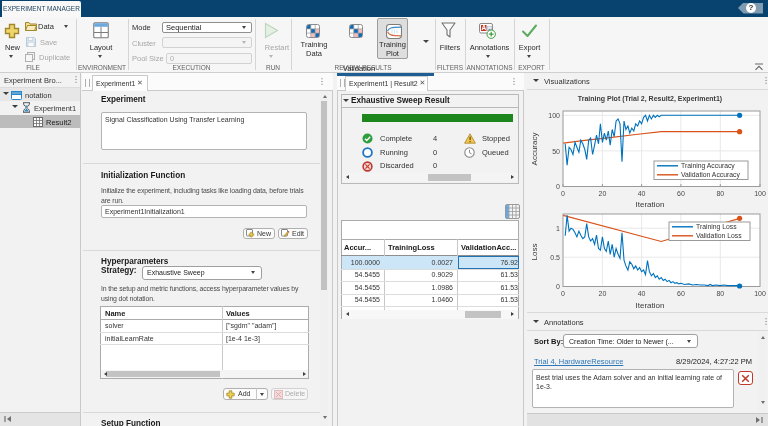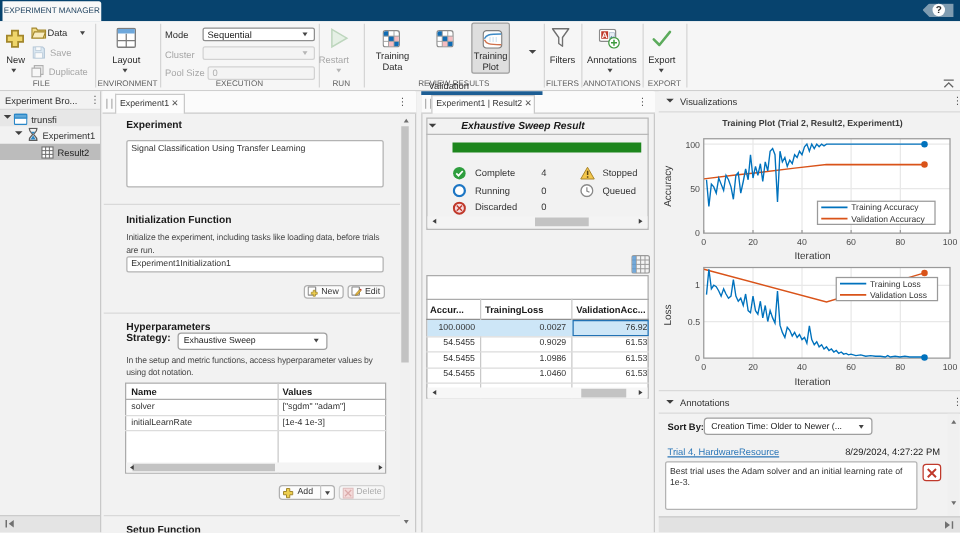--- a/index.html
+++ b/index.html
@@ -75,21 +75,21 @@
 <div class="abs tt" style="left:132px;top:38.5px;color:#a7a7a7;">Cluster</div>
 <div class="abs" style="left:162px;top:37px;width:90px;height:11px;background:#f4f4f4;border:1px solid #d2d2d2;border-radius:2px;box-sizing:border-box;"></div>
 <div class="abs" style="left:242px;top:41px;width:0;height:0;border:2.8px solid transparent;border-top:3.4px solid #b5b5b5;"></div>
 <div class="abs tt" style="left:132px;top:54px;color:#a7a7a7;">Pool Size</div>
 <div class="abs" style="left:166px;top:52.5px;width:86px;height:11px;background:#f4f4f4;border:1px solid #d2d2d2;border-radius:2px;box-sizing:border-box;"></div>
 <div class="abs" style="left:170px;top:54px;font-size:7.5px;color:#b0b0b0;">0</div>
 
 <svg class="ico" style="left:263px;top:22px;opacity:.55;" width="17" height="17" viewBox="0 0 17 17">
     <path d="M2.5 1.5 L14.5 8.5 L2.5 15.5 z" fill="#d8ecd8" stroke="#8fbc8f" stroke-width="1.2"></path>
   </svg>
-<div class="abs tt" style="left:255px;top:43px;width:34px;text-align:left;color:#a7a7a7;">Restart</div>
+<div class="abs tt" style="left:255px;top:43px;width:34px;text-align:right;color:#a7a7a7;">Restart</div>
 <div class="abs" style="left:269px;top:55px;width:0;height:0;border:2.8px solid transparent;border-top:3.4px solid #b5b5b5;"></div>
 
 <svg class="ico" style="left:306px;top:24px;" width="14" height="14" viewBox="0 0 14 14">
     <rect x="0.5" y="0.5" width="13" height="13" rx="2" fill="#fff" stroke="#8a8a8a"></rect>
     <path d="M1 2.5 q0-1.5 1.5-1.5 h2.3 v3.9 h-3.8 z" fill="#0f6cb4"></path>
     <rect x="4.8" y="4.9" width="4.4" height="4.2" fill="#0f6cb4"></rect>
     <rect x="9.2" y="4.9" width="3.8" height="4.2" fill="#f5bcc0"></rect>
     <rect x="4.8" y="9.1" width="4.4" height="3.9" fill="#f5bcc0"></rect>
     <path d="M9.2 9.1 h3.8 v2.4 q0 1.5 -1.5 1.5 h-2.3 z" fill="#0f6cb4"></path>
     <path d="M0.5 4.9 h13 M0.5 9.1 h13 M4.8 0.5 v13 M9.2 0.5 v13" stroke="#9a9a9a" stroke-width=".7" fill="none"></path>
@@ -150,21 +150,21 @@
 <div class="abs" style="left:0;top:73px;width:81px;height:353px;background:#f2f2f2;border-right:1px solid #c9c9c9;box-sizing:border-box;"></div>
 <div class="abs" style="left:4px;top:76px;font-size:7.5px;color:#333;">Experiment Bro...</div>
 <div class="abs" style="left:72px;top:75px;font-size:8px;color:#555;">⋮</div>
 <div class="abs" style="left:0;top:86.5px;width:80px;height:1px;background:#dcdcdc;"></div>
 <div class="abs" style="left:0;top:88px;width:80px;height:13px;background:#e7e7e7;"></div>
 <div class="abs" style="left:3px;top:92px;width:0;height:0;border:3px solid transparent;border-top:3.8px solid #3e3e3e;"></div>
 <svg class="ico" style="left:11px;top:89.5px;" width="11" height="10" viewBox="0 0 11 10">
     <rect x="0.5" y="1.5" width="10" height="8" rx="1" fill="#fff" stroke="#2987c8"></rect>
     <rect x="0.5" y="1.5" width="10" height="3" fill="#5fa8d8" stroke="#2987c8"></rect>
   </svg>
-<div class="abs" style="left:25px;top:91px;font-size:7.5px;color:#333;">trunsfi</div>
+<div class="abs" style="left:25px;top:91px;font-size:7.5px;color:#333;">notation</div>
 <div class="abs" style="left:12px;top:105px;width:0;height:0;border:3px solid transparent;border-top:3.8px solid #3e3e3e;"></div>
 <svg class="ico" style="left:22px;top:102px;" width="9" height="11" viewBox="0 0 9 11">
     <path d="M1 0.7 h7 M1 10.3 h7 M1.5 1 c0 3 2.5 3.5 2.5 4.5 c0 1 -2.5 1.5 -2.5 4.5 M7.5 1 c0 3 -2.5 3.5 -2.5 4.5 c0 1 2.5 1.5 2.5 4.5" fill="none" stroke="#5a5a5a" stroke-width="1"></path>
     <path d="M4.5 6.2 L6.6 9.6 H2.4 z" fill="#2987c8"></path>
     <path d="M3 3.4 h3 L4.5 5.2 z" fill="#2987c8"></path>
   </svg>
 <div class="abs" style="left:34px;top:104px;font-size:7.5px;color:#333;">Experiment1</div>
 <div class="abs" style="left:0;top:115px;width:80px;height:13px;background:#bcbcbc;"></div>
 <svg class="ico" style="left:33px;top:116.5px;" width="10" height="10" viewBox="0 0 10 10">
     <rect x="0.5" y="0.5" width="9" height="9" fill="#fcfcfc" stroke="#6d6d6d"></rect>
@@ -258,21 +258,21 @@
 <div class="abs" style="left:337px;top:73px;width:97px;height:2.5px;background:#1d5e94;"></div>
 <div class="abs" style="left:340px;top:79px;width:3px;height:8px;border-left:1px solid #b0b0b0;border-right:1px solid #b0b0b0;"></div>
 <div class="abs" style="left:345px;top:75.5px;width:83px;height:15px;background:#fdfdfd;border:1px solid #c9c9c9;border-bottom:none;box-sizing:border-box;"></div>
 <div class="abs" style="left:349px;top:79.5px;font-size:7px;color:#333;">Experiment1 | Result2</div>
 <div class="abs" style="left:419.5px;top:79px;font-size:7px;color:#555;">✕</div>
 <div class="abs" style="left:510px;top:77px;font-size:8px;color:#555;">⋮</div>
 
 <div class="abs" style="left:341px;top:94px;width:178px;height:90px;border:1px solid #b9b9b9;box-sizing:border-box;"></div>
 <div class="abs" style="left:341px;top:107px;width:178px;height:1px;background:#b9b9b9;"></div>
 <div class="abs" style="left:342.5px;top:98.5px;width:0;height:0;border:3px solid transparent;border-top:3.8px solid #3e3e3e;"></div>
-<div class="abs b" style="left:369px;top:95.5px;font-size:8.2px;color:#1a1a1a;font-style:italic;">Exhaustive Sweep Result</div>
+<div class="abs b" style="left:351px;top:95.5px;font-size:8.2px;color:#1a1a1a;">Exhaustive Sweep Result</div>
 <div class="abs" style="left:362px;top:113.5px;width:151px;height:8px;background:#1d861d;"></div>
 
 <svg class="ico" style="left:362px;top:133px;" width="11" height="11" viewBox="0 0 11 11">
     <circle cx="5.5" cy="5.5" r="5" fill="#2e9e3e"></circle>
     <path d="M3 5.7 L4.8 7.5 L8.2 3.8" fill="none" stroke="#fff" stroke-width="1.4"></path>
   </svg>
 <div class="abs" style="left:380px;top:134px;font-size:7.5px;color:#333;">Complete</div>
 <div class="abs" style="left:433px;top:134px;font-size:7.5px;color:#333;">4</div>
 <svg class="ico" style="left:464px;top:132.5px;" width="12" height="11" viewBox="0 0 12 11">
     <path d="M6 0.8 L11.4 10.2 H0.6 z" fill="#f4c74c" stroke="#a8842a" stroke-width="0.8"></path>

